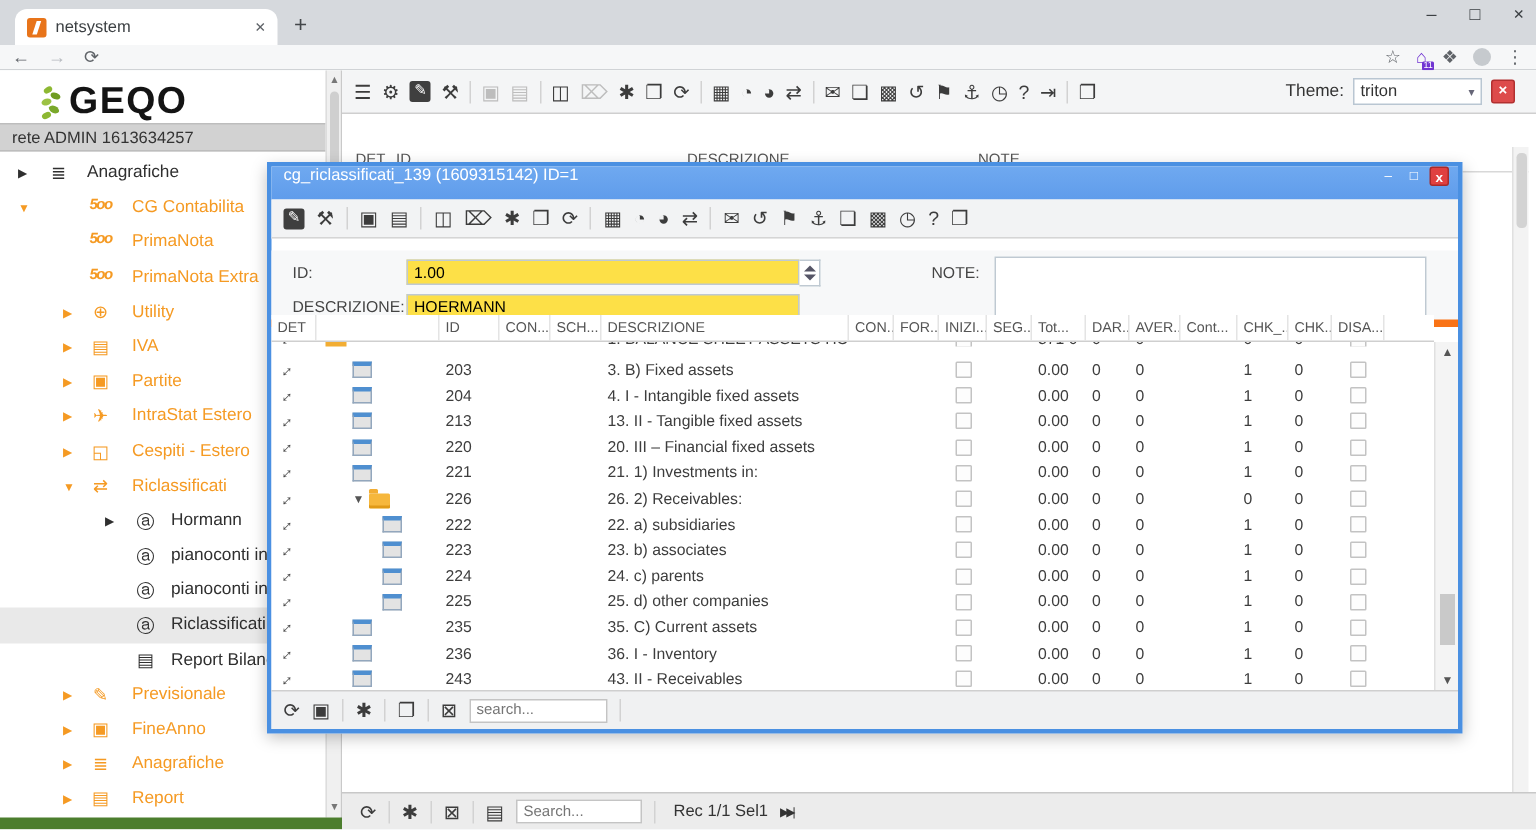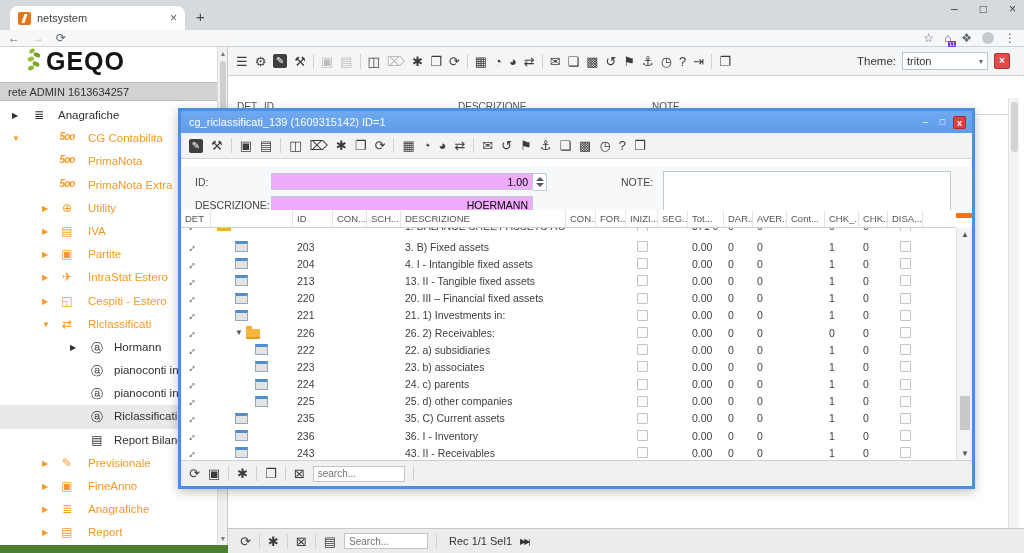--- a/index.html
+++ b/index.html
@@ -27,21 +27,21 @@
   .ext-icons { display:flex; align-items:center; gap:10px; margin-left:auto; }
   .house { color:#7135d2; font-size:12px; position:relative; }
   .house .badge { position:absolute; right:-5px; bottom:-2px; background:#7135d2; color:#fff; font-size:6px; padding:0 1px; border-radius:1px; }
   .avatar { width:12px; height:12px; border-radius:50%; background:#c6cace; }
 
   
   .app { position:absolute; left:0; top:47px; width:1024px; height:506px; background:#fff; }
 
   
   .sidebar { position:absolute; left:0; top:0; width:228px; height:506px; background:#fff; border-right:1px solid #c9c9c9; }
-  .logo-area { position:absolute; left:0; top:0; width:218px; height:35px; background:#fff; display:flex; align-items:flex-start; padding-left:26px; }
+  .logo-area { position:absolute; left:0; top:0; width:218px; height:35px; background:#fff; display:flex; align-items:flex-end; padding-left:26px; }
   .logo-text { font-size:25px; font-weight:800; letter-spacing:1px; color:#141414; }
   .leaf { margin-right:2px; }
   .userbar { position:absolute; left:0; top:35px; width:218px; height:19px; background:#d2d2d2; border-top:1px solid #bdbdbd; border-bottom:1px solid #bdbdbd; display:flex; align-items:center; padding-left:8px; color:#333; }
   #side-menu { position:absolute; left:0; top:57px; width:218px; height:441px; overflow:hidden; }
   .side-item { position:relative; height:23.2px; width:218px; cursor:pointer; }
   .side-item.sel { background:#e9e9e9; }
   .side-item .ar { position:absolute; top:7px; font-size:8px; }
   .side-item .ic { position:absolute; top:4px; font-size:12px; width:18px; text-align:center; }
   .side-item .ic.n500 { font-size:10px; font-weight:bold; font-style:italic; letter-spacing:-1px; }
   .side-item .lb { position:absolute; top:5px; font-size:11.5px; white-space:nowrap; }
@@ -74,28 +74,28 @@
 
   
   .statusbar { position:absolute; left:0; top:481px; width:796px; height:25px; background:#ececec; border-top:1px solid #c8c8c8; display:flex; align-items:center; padding-left:12px; gap:8px; }
   .statusbar input { width:84px; height:16px; border:1px solid #c4c4c4; font-size:10px; padding:0 4px; background:#fff; }
   .rec { font-size:11px; color:#333; margin-left:4px; white-space:nowrap; }
   .skipend { font-size:8px; color:#333; letter-spacing:-2px; }
   .tooltip { position:absolute; left:268px; top:3px; background:#f8f8f2; border:1px solid #7a7a7a; padding:2px 7px; font-size:11px; color:#222; box-shadow:1px 1px 2px rgba(0,0,0,.25); white-space:nowrap; }
 
   
   .dialog { position:absolute; left:178px; top:61px; width:797px; height:381px; background:#fff; border:3px solid #4a90e2; box-shadow:0 3px 10px rgba(0,0,0,.25); }
-  .dlg-title { position:absolute; left:0; top:0; width:791px; height:22px; background:linear-gradient(#6fa9f0,#5f9ceb); color:#fff; display:flex; align-items:center; padding:0 6px 0 8px; font-size:11px; }
+  .dlg-title { position:absolute; left:0; top:0; width:791px; height:22px; background:linear-gradient(#6fa9f0,#5f9ceb); color:#fff; display:flex; align-items:flex-start; padding:0 6px 0 8px; font-size:11px; }
   .dlg-title .t { flex:1; white-space:nowrap; overflow:hidden; }
   .dlg-btn { width:13px; height:13px; margin-left:4px; font-size:9px; line-height:12px; text-align:center; color:#fff; cursor:pointer; }
   .dlg-btn.close { background:#e04040; border:1px solid #a82a2a; border-radius:2px; font-weight:bold; }
   .dlg-toolbar { position:absolute; left:0; top:22px; width:791px; height:26px; background:#f2f3f4; border-bottom:1px solid #d5d5d5; display:flex; align-items:center; padding-left:8px; gap:8px; }
   .dlg-form { position:absolute; left:0; top:56px; width:791px; height:51px; background:#f7f8f9; border-bottom:5px solid #f97316; }
   .fld-label { position:absolute; font-size:10.5px; color:#444; }
-  .dlg-form input { position:absolute; height:17px; border:1px solid #bfc9d2; background:#f0abfc; font-size:10.5px; padding:0 4px;text-align:right; }
+  .dlg-form input { position:absolute; height:17px; border:1px solid #bfc9d2; background:#fde047; font-size:10.5px; padding:0 4px; }
   .spinner { position:absolute; left:352px; top:6px; width:14px; height:18px; border:1px solid #bfc9d2; border-left:none; background:#fff; cursor:pointer; }
   .spinner i { position:absolute; left:3px; width:0; height:0; border-left:4px solid transparent; border-right:4px solid transparent; }
   .spinner .up { top:3px; border-bottom:4px solid #556; }
   .spinner .dn { bottom:3px; border-top:4px solid #556; }
   .note-area { position:absolute; left:482px; top:4px; width:288px; height:42px; border:1px solid #bfc9d2; background:#fff; resize:none; font-family:inherit; font-size:10.5px; }
 
   
   .grid-head { position:absolute; left:0; top:99px; width:775px; height:18px; background:#fff; border-bottom:1px solid #cfcfcf; display:flex; }
   .gh { font-size:9.5px; color:#555; padding:3px 0 0 4px; border-right:1px solid #e4e4e4; white-space:nowrap; overflow:hidden; flex:none; }
   .grid-body { position:absolute; left:0; top:117px; width:775px; height:232px; overflow:hidden; background:#fff; }

